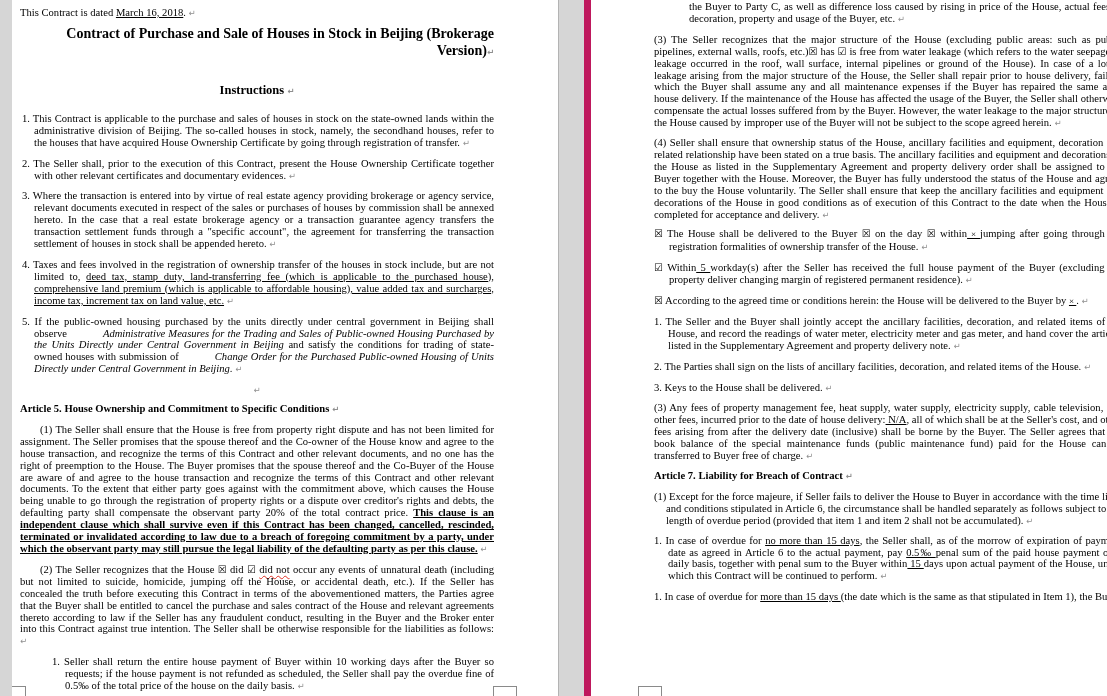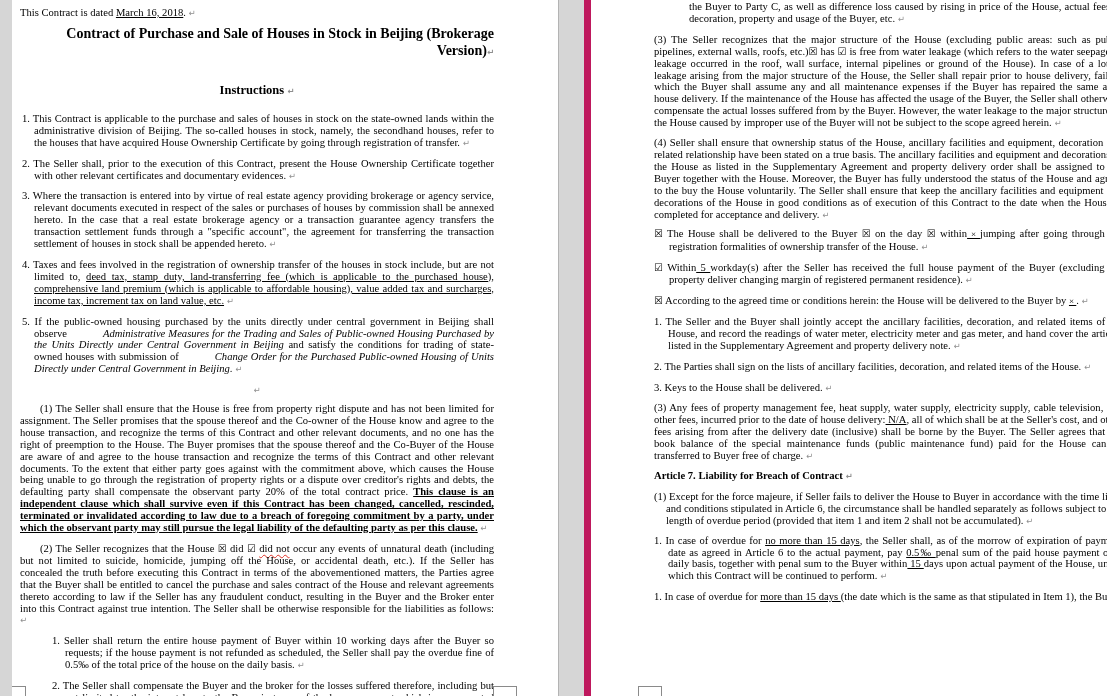--- a/index.html
+++ b/index.html
@@ -43,20 +43,21 @@
     <div class="textcol" id="text-left">
         <div class="blk dated"><span>This Contract is dated </span><span class="u">March 16, 2018</span><span>. </span><span class="pm">↵</span></div>
         <div class="blk title"><span>Contract of Purchase and Sale of Houses in Stock in Beijing (Brokerage Version)</span><span class="pm">↵</span></div>
         <div class="blk subtitle"><span>Instructions </span><span class="pm">↵</span></div>
         <div class="blk num"><span>1. This Contract is applicable to the purchase and sales of houses in stock on the state-owned lands within the administrative division of Beijing. The so-called houses in stock, namely, the secondhand houses, refer to the houses that have acquired House Ownership Certificate by going through registration of transfer. </span><span class="pm">↵</span></div>
         <div class="blk num"><span>2. The Seller shall, prior to the execution of this Contract, present the House Ownership Certificate together with other relevant certificates and documentary evidences. </span><span class="pm">↵</span></div>
         <div class="blk num"><span>3. Where the transaction is entered into by virtue of real estate agency providing brokerage or agency service, relevant documents executed in respect of the sales or purchases of houses by commission shall be annexed hereto. In the case that a real estate brokerage agency or a transaction guarantee agency transfers the transaction settlement funds through a "specific account", the agreement for transferring the transaction settlement of houses in stock shall be appended hereto. </span><span class="pm">↵</span></div>
         <div class="blk num"><span>4. Taxes and fees involved in the registration of ownership transfer of the houses in stock include, but are not limited to, </span><span class="u">deed tax, stamp duty, land-transferring fee (which is applicable to the purchased house), comprehensive land premium (which is applicable to affordable housing), value added tax and surcharges, income tax, increment tax on land value, etc.</span><span> </span><span class="pm">↵</span></div>
         <div class="blk num"><span>5. If the public-owned housing purchased by the units directly under central government in Beijing shall observe </span><span class="i">Administrative Measures for the Trading and Sales of Public-owned Housing Purchased by the Units Directly under Central Government in Beijing</span><span> and satisfy the conditions for trading of state-owned houses with submission of </span><span class="i">Change Order for the Purchased Public-owned Housing of Units Directly under Central Government in Beijing</span><span>. </span><span class="pm">↵</span></div>
         <div class="blk blank"><span class="pm">↵</span></div>
+        <div class="blk heading"><span>Article 5. House Ownership and Commitment to Specific Conditions </span><span class="pm">↵</span></div>
         <div class="blk para-ind"><span>(1) The Seller shall ensure that the House is free from property right dispute and has not been limited for assignment. The Seller promises that the spouse thereof and the Co-owner of the House know and agree to the house transaction, and recognize the terms of this Contract and other relevant documents, and no one has the right of preemption to the House. The Buyer promises that the spouse thereof and the Co-Buyer of the House are aware of and agree to the house transaction and recognize the terms of this Contract and other relevant documents. To the extent that either party goes against with the commitment above, which causes the House being unable to go through the registration of property rights or a dispute over creditor's rights and debts, the defaulting party shall compensate the observant party 20% of the total contract price. </span><span class="b u">This clause is an independent clause which shall survive even if this Contract has been changed, cancelled, rescinded, terminated or invalidated according to law due to a breach of foregoing commitment by a party, under which the observant party may still pursue the legal liability of the defaulting party as per this clause.</span><span> </span><span class="pm">↵</span></div>
         <div class="blk para-ind"><span>(2) The Seller recognizes that the House </span><span class="cb">☒</span><span> did </span><span class="cb">☑</span><span> </span><span class="wavy">did not</span><span> occur any events of unnatural death (including but not limited to suicide, homicide, jumping off the House, or accidental death, etc.). If the Seller has concealed the truth before executing this Contract in terms of the abovementioned matters, the Parties agree that the Buyer shall be entitled to cancel the purchase and sales contract of the House and relevant agreements thereto according to law if the Seller has any fraudulent conduct, resulting in the Buyer and the Broker enter into this Contract against true intention. The Seller shall be otherwise responsible for the liabilities as follows: </span><span class="pm">↵</span></div>
         <div class="blk sub"><span>1. Seller shall return the entire house payment of Buyer within 10 working days after the Buyer so requests; if the house payment is not refunded as scheduled, the Seller shall pay the overdue fine of 0.5‰ of the total price of the house on the daily basis. </span><span class="pm">↵</span></div>
         <div class="blk sub"><span>2. The Seller shall compensate the Buyer and the broker for the losses suffered therefore, including but not limited to: the interest loss to the Buyer in terms of the house payment which is compensated according to the bank loan interest rate for the same period, and taxes and fees and bank charges and other actual expenditure paid for compensating the Buyer for the House, and any and all fees paid by</span></div>
       </div>
     <div class="cropmark" style="left:-10px;"></div>
     <div class="cropmark" style="left:481px;"></div>
   </div>
   <div class="page" id="page-right">
     <div class="textcol" id="text-right">

